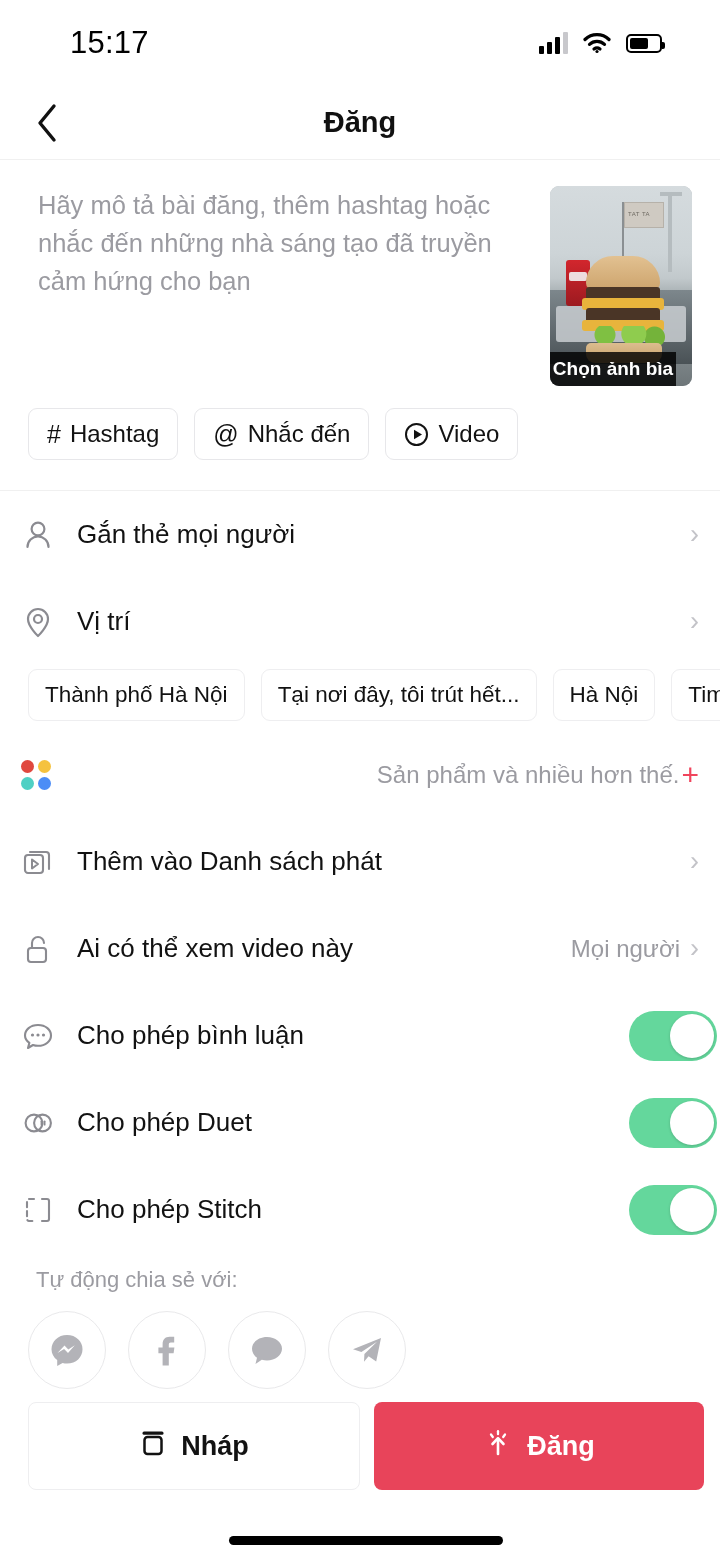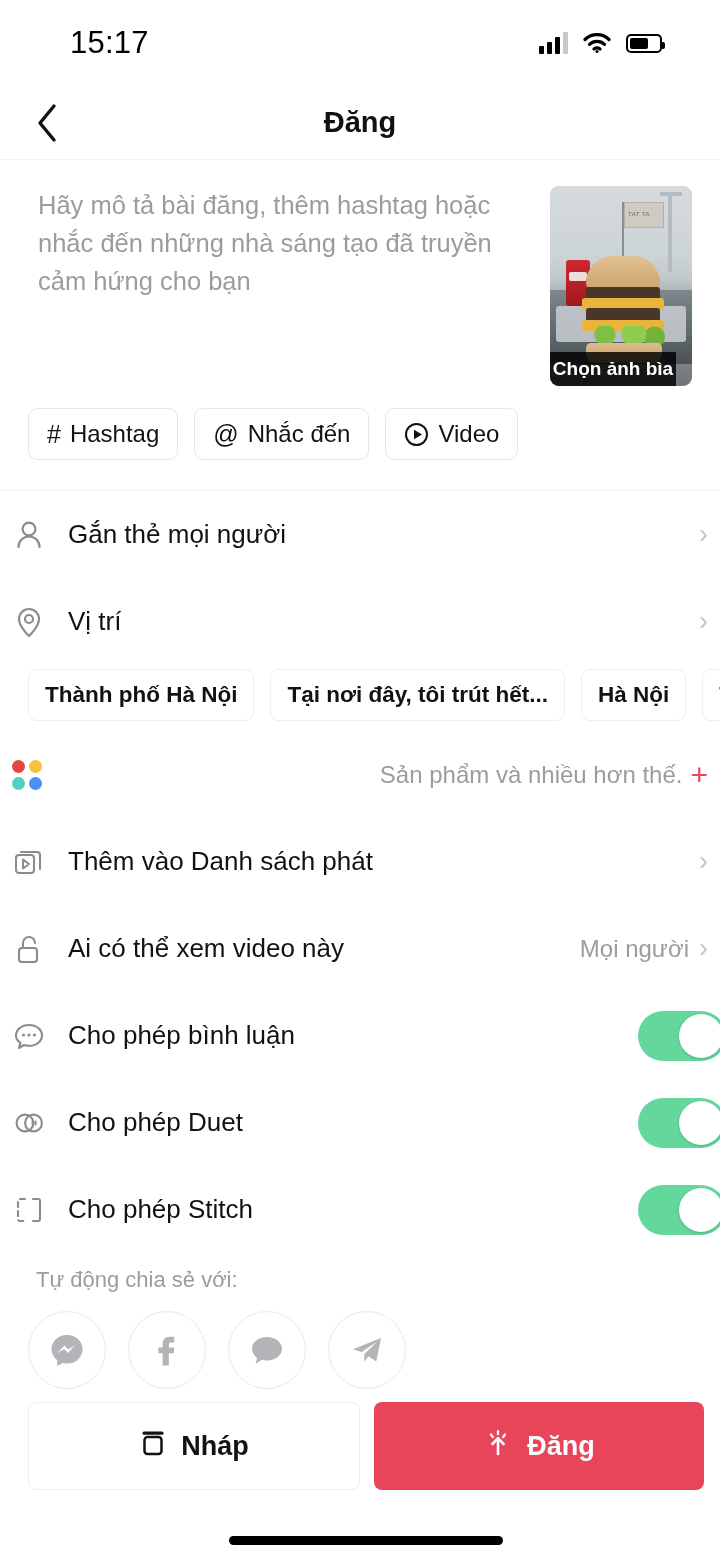--- a/index.html
+++ b/index.html
@@ -75,31 +75,31 @@
   
   .chip-row { display:flex; gap:16px; padding:22px 28px 30px 28px; }
   .chip { border:1px solid #e7e7ea; border-radius:9px; height:52px; padding:0 18px;
           display:flex; align-items:center; gap:9px; font-size:24px; color:#121212; font-weight:500;
           background:#fff; white-space:nowrap; }
   .chip-icon { font-size:25px; line-height:1; display:flex; align-items:center; }
 
   .divider { height:1px; background:#f0f0f0; width:100%; }
 
   
-  .row { height:87px; display:flex; align-items:center; padding:0 12px; }
+  .row { height:87px; display:flex; align-items:center; padding:0 21px; }
   .row-icon { width:48px; flex:0 0 48px; display:flex; align-items:center; justify-content:flex-start; }
   .row-label { font-size:26px; color:#121212; margin-left:8px; }
   .row-spacer { flex:1; }
   .row-value { font-size:24px; color:#9b9ba1; margin-right:10px; }
   .chev { color:#c3c3c8; font-size:27px; line-height:1; font-weight:300; }
 
   
   .loc-row { display:flex; gap:16px; padding:4px 0 10px 28px; width:720px; overflow:hidden; }
   .loc-chip { border:1px solid #eeeef0; border-radius:9px; height:52px; padding:0 16px;
-              display:flex; align-items:center; font-size:22.5px; color:#121212; font-weight:700;
+              display:flex; align-items:center; font-size:22.5px; color:#121212; font-weight:400;
               white-space:nowrap; flex:0 0 auto; background:#fff; }
 
   
   .dots4 { width:30px; height:30px; display:grid; grid-template-columns:13px 13px;
            grid-template-rows:13px 13px; gap:4px; }
   .dots4 i { display:block; width:13px; height:13px; border-radius:50%; }
   .plus { color:#f0445c; font-size:30px; font-weight:500; line-height:1; margin-left:2px;}
 
   
   .toggle { width:88px; height:50px; border-radius:25px; position:relative; flex:0 0 88px;
@@ -243,21 +243,21 @@
   <div class="row">
     <span class="row-icon">
       <span class="dots4">
         <i style="background:#E0483F"></i>
           <i style="background:#F5C23E"></i>
         <i style="background:#4FD0C4"></i>
           <i style="background:#4C8DF6"></i>
       </span>
     </span>
     <span class="row-spacer"></span>
-    <span class="row-value" style="margin-right:6px">Sản phẩm và nhiều hơn thế.</span>
+    <span class="row-value" style="margin-right:0">Sản phẩm và nhiều hơn thế.</span>
     <span class="plus">+</span>
   </div>
 
   <div class="row">
     <span class="row-icon">
       <svg width="34" height="34" viewBox="0 0 34 34">
         <rect x="4" y="10" width="18" height="18" rx="3" stroke="#8b8b91" stroke-width="2.1" fill="none"></rect>
         <path d="M9 7 H25 A3 3 0 0 1 28 10 V24" stroke="#8b8b91" stroke-width="2.1" fill="none" stroke-linecap="round"></path>
         <path d="M11 14.5 L17 19 L11 23.5 Z" fill="none" stroke="#8b8b91" stroke-width="2" stroke-linejoin="round"></path>
       </svg>

